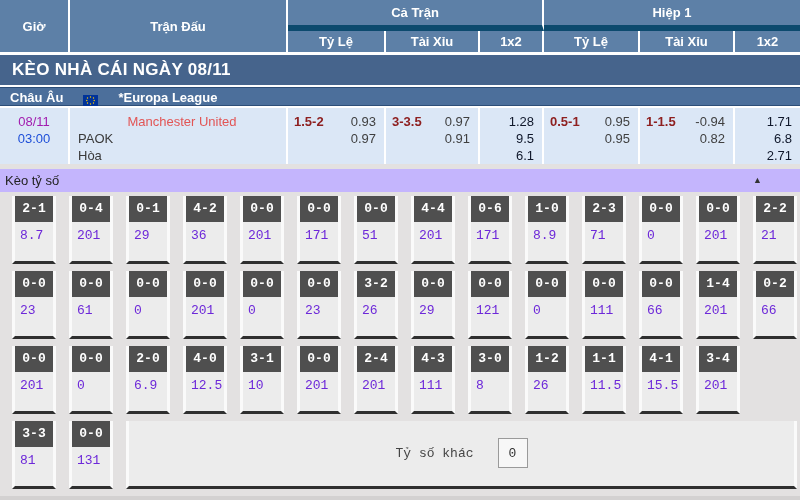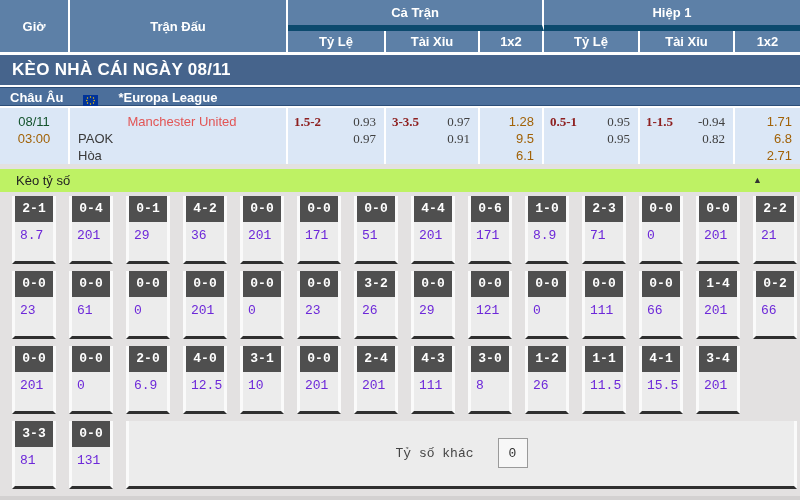--- a/index.html
+++ b/index.html
@@ -27,32 +27,32 @@
   .league { margin-top:2px; height:22px; background:#4c6f9b; border-top:1px solid #2d4e78;
             border-bottom:1px solid #2d4e78; color:#fff; font-size:13px; font-weight:bold;
             display:flex; align-items:flex-end; padding-left:10px; gap:20px; }
   .flag { width:15px; height:11px; display:inline-block; }
 
   
   .match-row { margin-top:2px; height:56px; background:#dbe7f6; display:flex; font-size:13px; color:#3a3a3a; }
   .mcell { border-right:2px solid #fff; padding-top:5px; line-height:17px; }
   .mcell:last-child { border-right:none; }
   .c-time { text-align:center; }
-  .t-date { color:#14532d; } .t-time { color:#a16207; }
+  .t-date { color:#a21caf; } .t-time { color:#1d4ed8; }
   .c-teams { padding-left:8px; }
   .team-home { color:#e25555;text-align:center; }
-  .odds-cell { display:flex; justify-content:space-between; padding:5px 8px 0 6px;font-family:Liberation Serif, serif; }
+  .odds-cell { display:flex; justify-content:space-between; padding:5px 8px 0 6px; }
   .line { color:#8e2020; font-weight:bold; }
   .ostack { text-align:right; color:#3f3f3f; }
-  .x12-cell { text-align:right; padding:5px 8px 0 0; color:#a16207; }
+  .x12-cell { text-align:right; padding:5px 8px 0 0; color:#0f172a; }
 
   
   .lower { flex:1; background:#e3e1e1; }
-  .score-head { margin-top:5px; height:23px; background:#bef264; display:flex; align-items:center;
-                justify-content:space-between; padding:0 38px 0 16px; font-size:13px; color:#222; }
+  .score-head { margin-top:5px; height:23px; background:#c4b5fd; display:flex; align-items:center;
+                justify-content:space-between; padding:0 38px 0 5px; font-size:13px; color:#222; }
   .tri { font-size:9px; color:#333; cursor:pointer; }
 
   .score-grid { padding-left:12px; margin-top:4px;font-family:Liberation Mono, monospace; }
   .score-row { display:flex; gap:13px; margin-bottom:7px; width:785px; }
   .score-cell { width:44px; height:68px; background:#ececec; border-left:3px solid #fafafa;
                 border-right:3px solid #fafafa; border-bottom:3px solid #2f2f2f; cursor:pointer; }
   .score-tile { height:26px; background:#4f4f4f; color:#fff; font-size:13px; font-weight:bold;
                 display:flex; align-items:center; justify-content:center; }
   .score-odds { padding:6px 0 0 5px; font-size:13px; color:#6d28d9; }
   .other-cell { flex:1; height:68px; background:#ececec; border-left:3px solid #fafafa;

